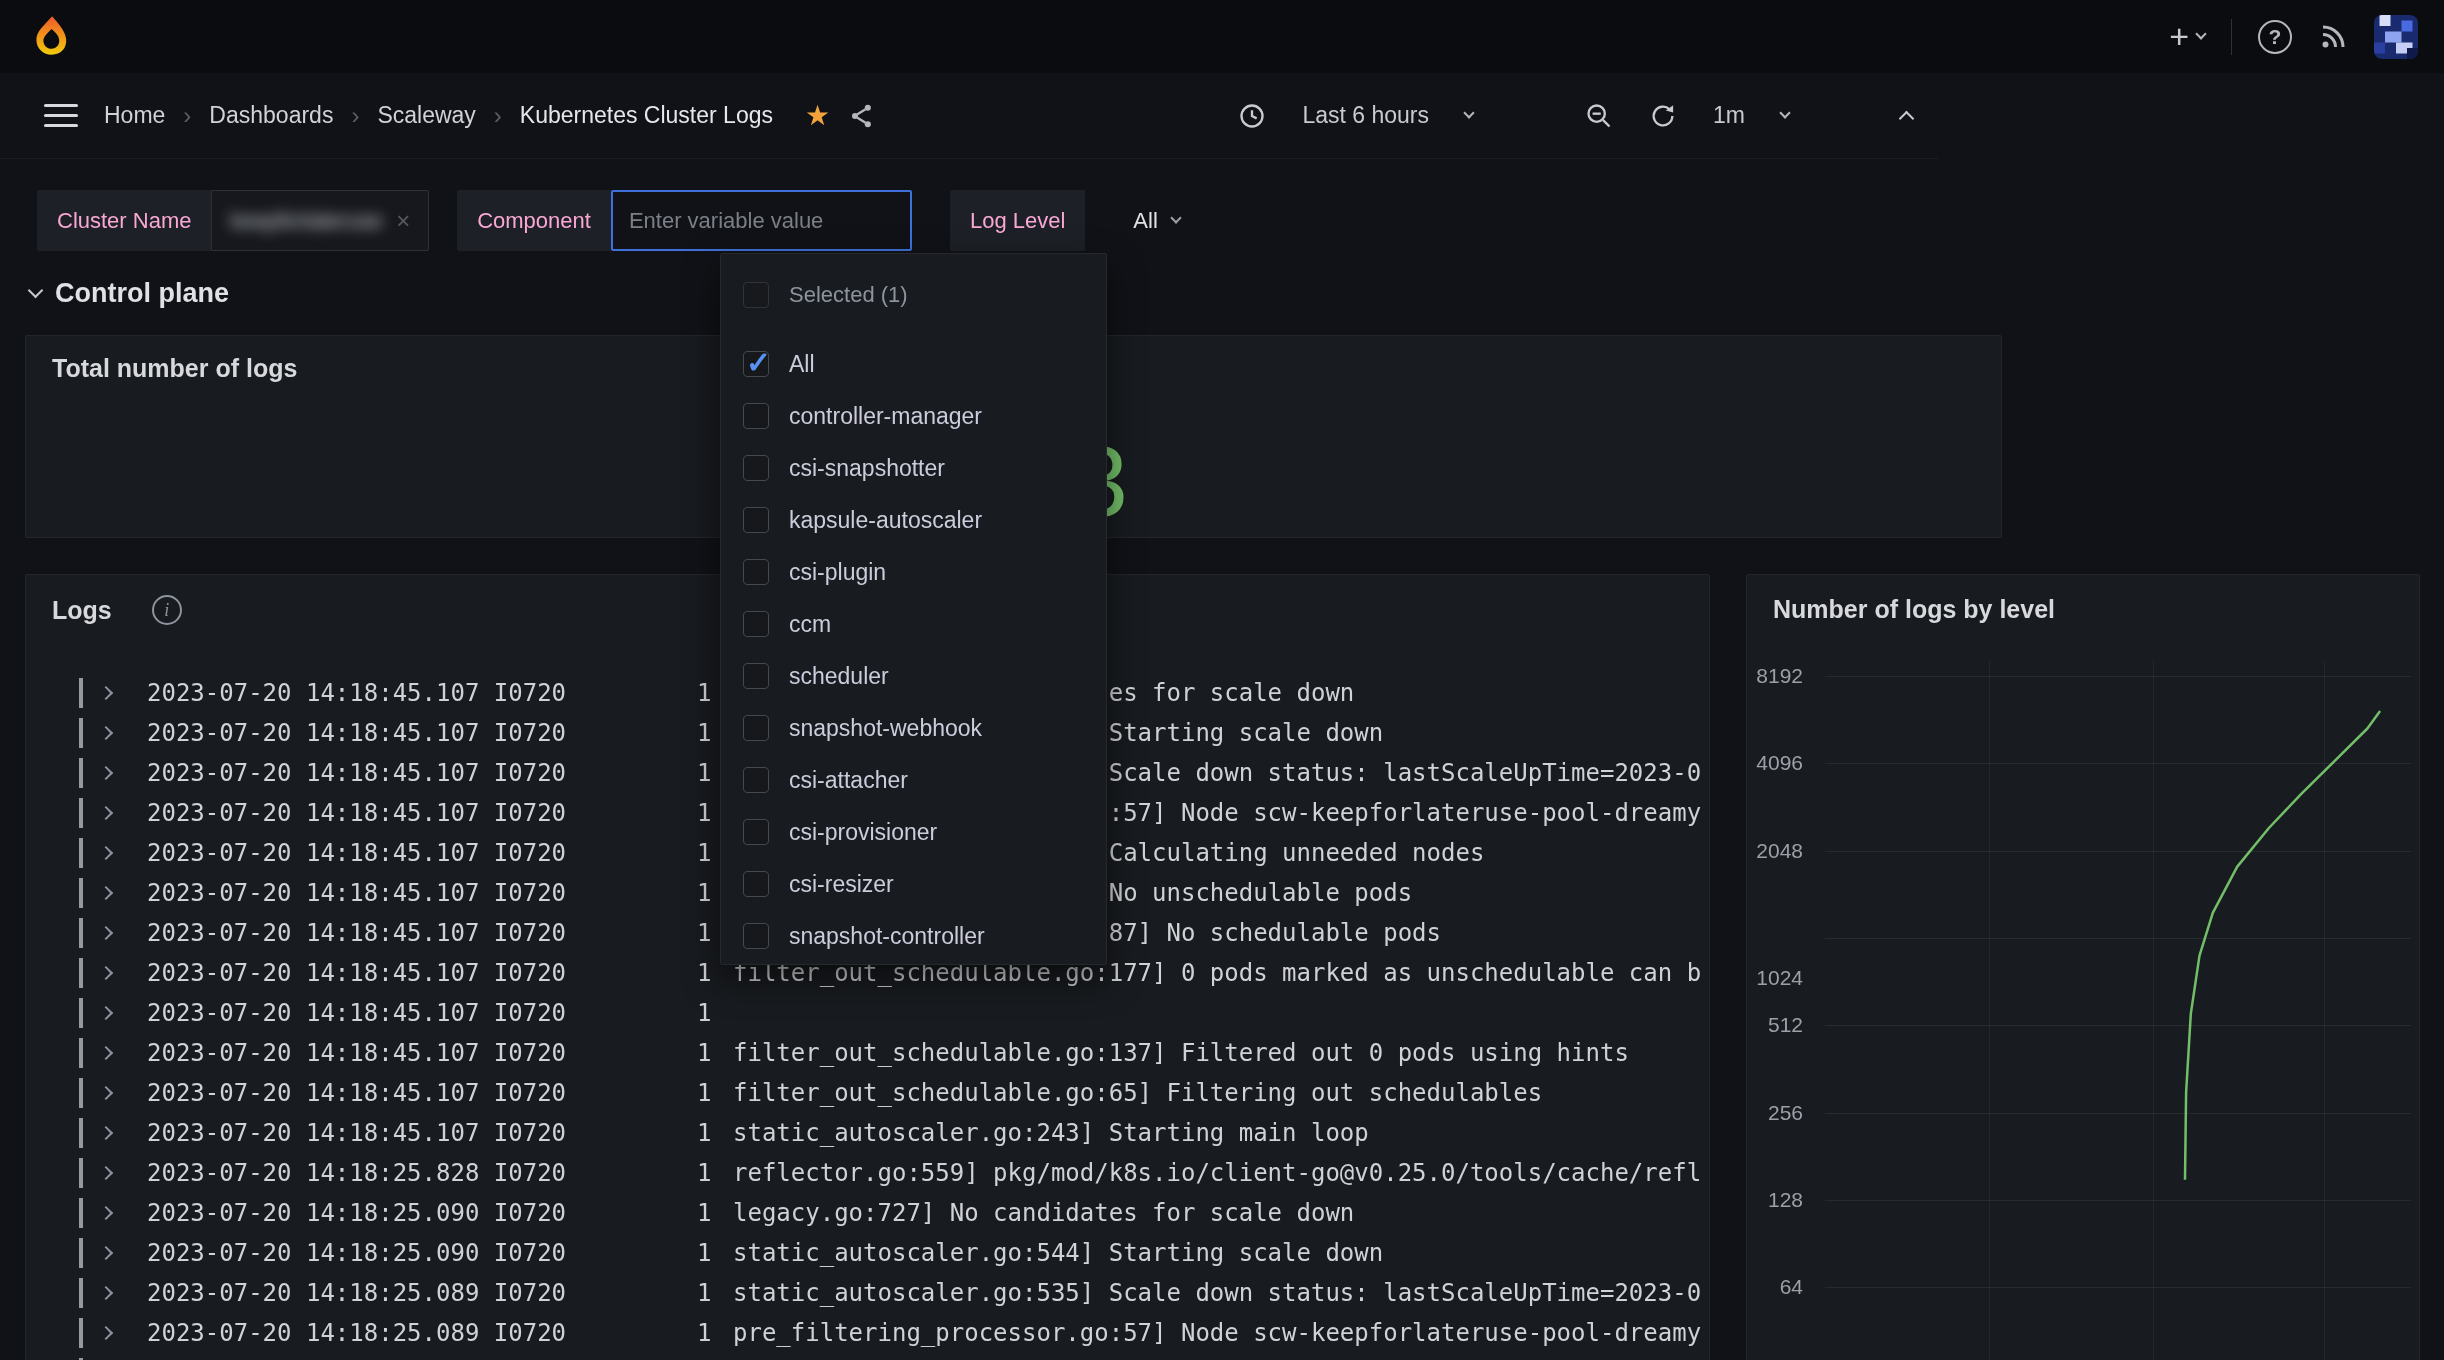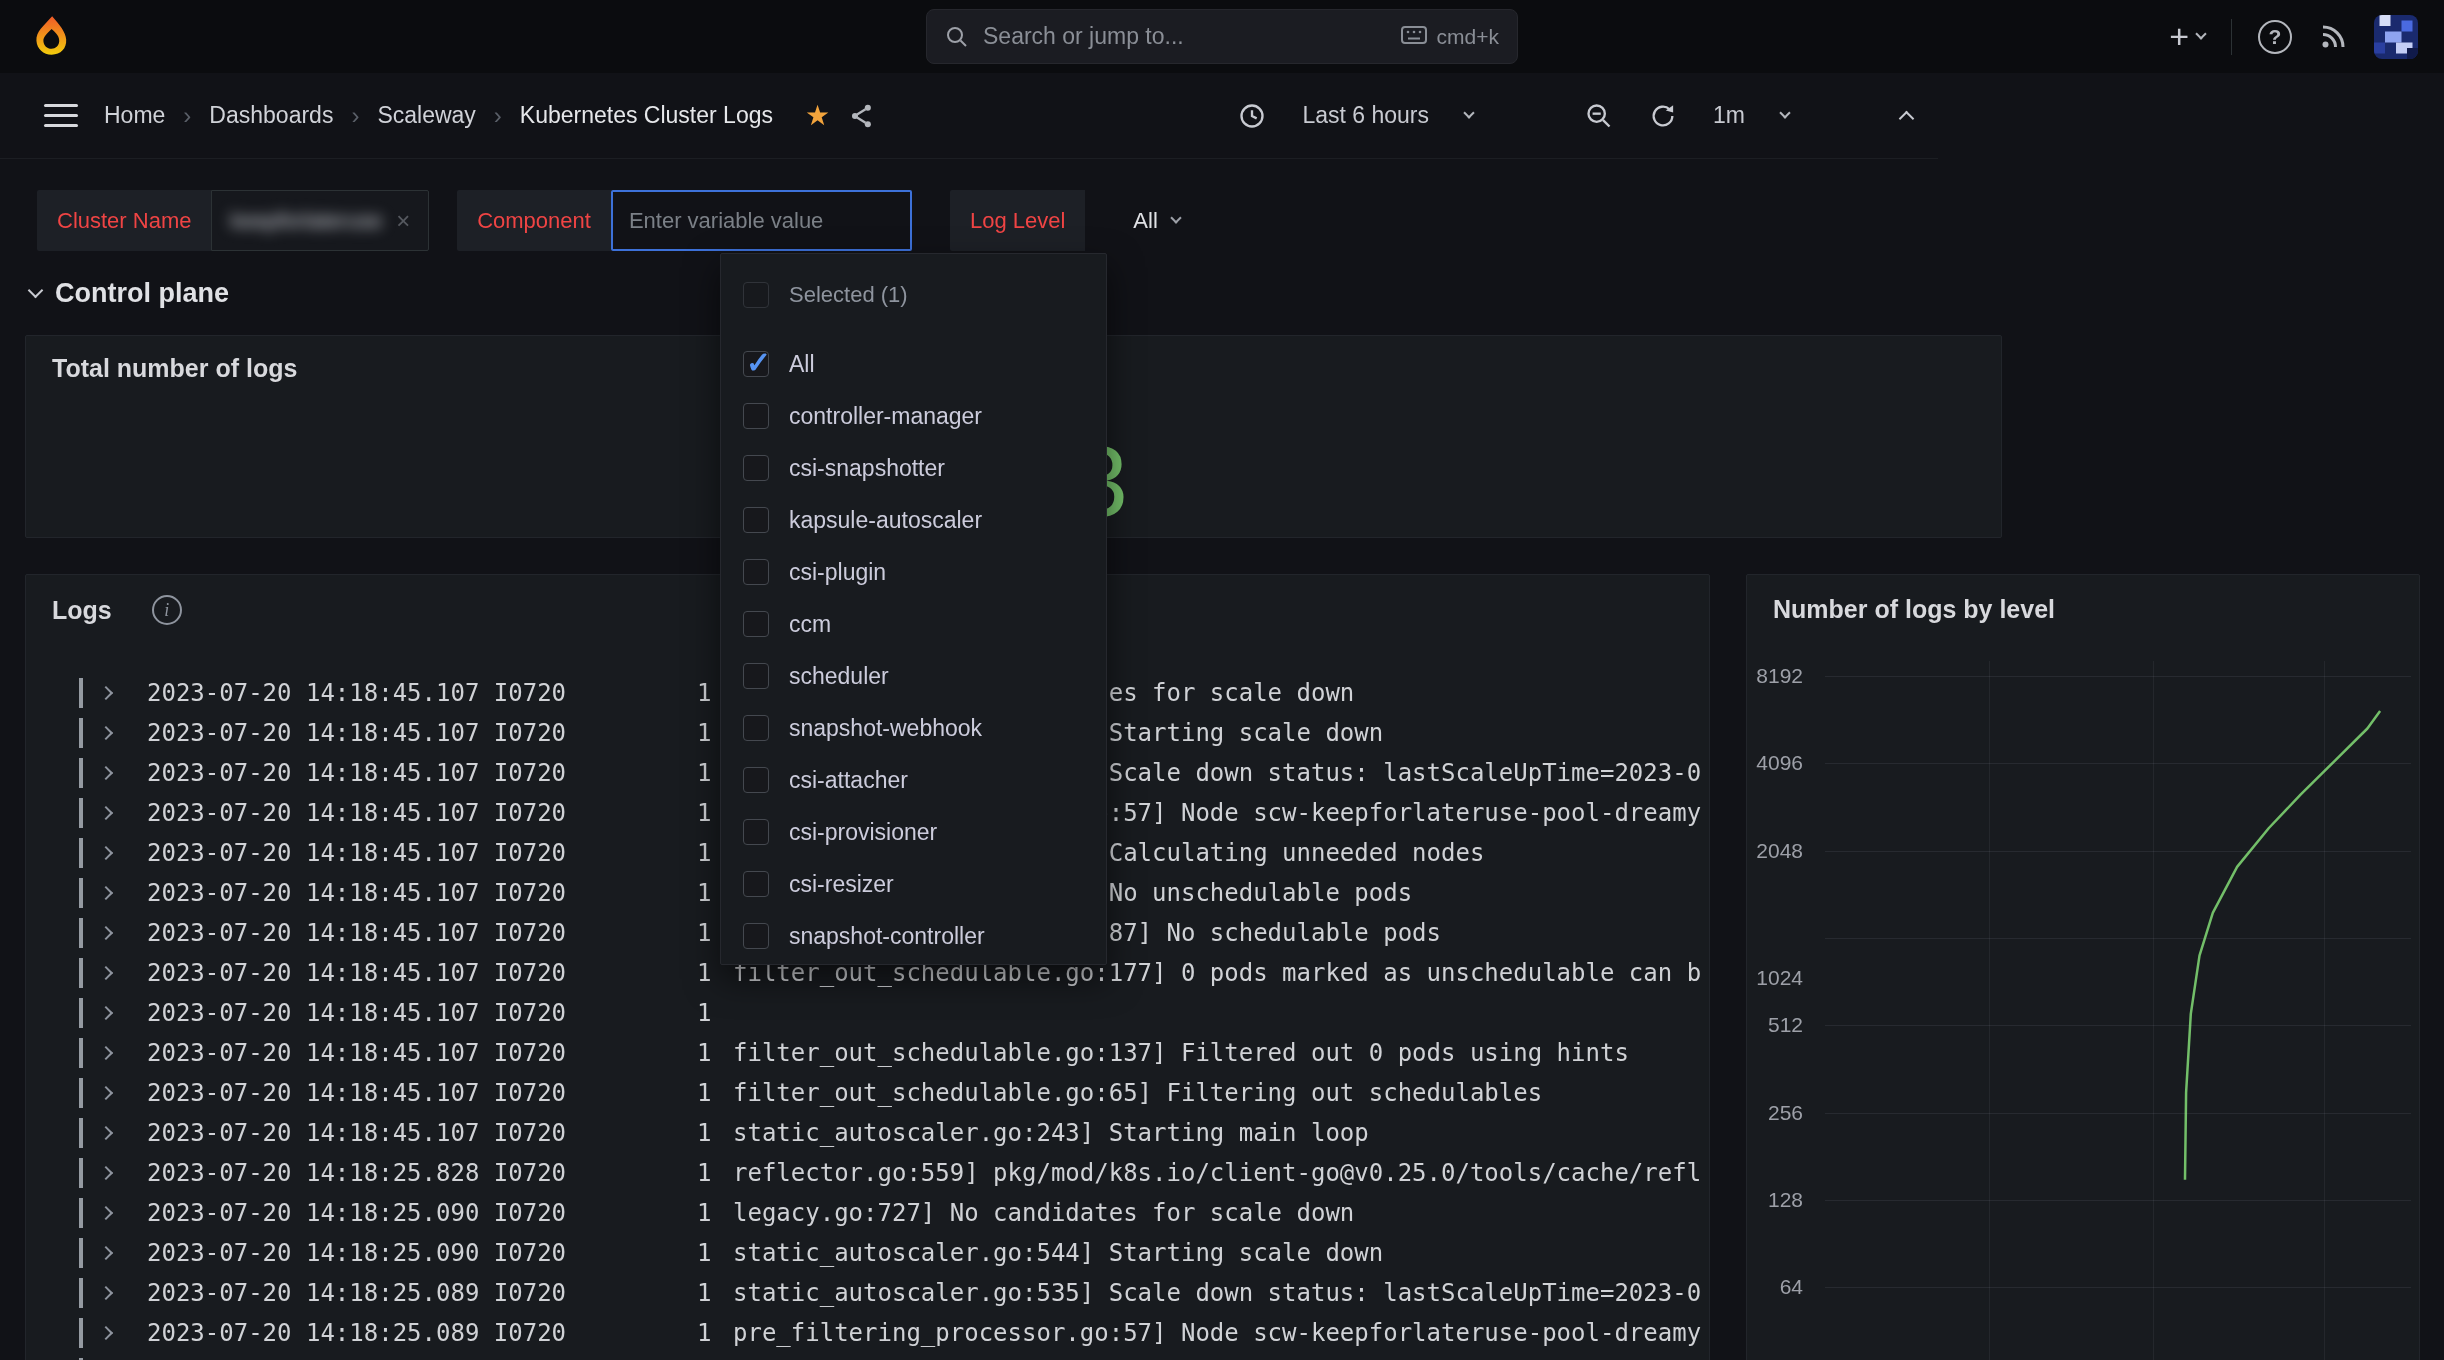--- a/index.html
+++ b/index.html
@@ -35,21 +35,21 @@
   .breadcrumb{position:absolute;left:104px;display:flex;align-items:center;gap:18px;font-size:23px}
   .crumb{color:#d0d2d8;cursor:pointer}
   .crumb.current{color:#e6e7ea}
   .crumb-sep{color:#5a5f68;font-size:24px}
   .star{font-size:28px;margin-left:14px;cursor:pointer}
   .crumb-right{position:absolute;right:26px;display:flex;align-items:center;gap:36px;font-size:23px;color:#c8cad1}
   .gap-lg{width:40px}
 
   
   .filterbar{position:absolute;left:37px;top:190px;display:flex;align-items:stretch;height:61px}
-  .var-label{background:#1d2026;color:#ef4444;font-size:22px;display:flex;align-items:center;
+  .var-label{background:#1d2026;color:#f9a8d4;font-size:22px;display:flex;align-items:center;
     padding:16px 20px;border-radius:2px 0 0 2px;white-space:nowrap}
   .var-value{background:#16181d;border:1px solid #2c3235;display:flex;align-items:center;
     padding:0 18px;gap:14px;color:#d0d2d8;font-size:22px;border-radius:0 2px 2px 0}
   .blurred{filter:blur(7px);color:#cfd2d9}
   .tag-x{color:#8a8e96;opacity:.55;font-size:24px;cursor:pointer}
   .var-input{background:#111217;border:2px solid #3d71d9;border-radius:2px;width:301px;
     padding:0 16px;color:#d0d2d8;font-size:22px;outline:none;font-family:"Liberation Sans",sans-serif}
   .var-input::placeholder{color:#7b8087}
   .sp28{width:28px}.sp38{width:38px}.sp30{width:30px}
 
@@ -113,41 +113,20 @@
       <defs>
           <linearGradient id="flame" x1="0" y1="1" x2="0" y2="0">
         <stop offset="0" stop-color="#f2cc0c"></stop>
             <stop offset="1" stop-color="#f05a28"></stop>
       </linearGradient>
         </defs>
       <path d="M19 1 C12 9 5 14 5.5 22 C6 29 11.5 34 18.5 34 C26.5 34 31.5 28.5 31 21 C30.6 14.5 25.5 8.5 19 1 Z M18.5 12 C22.5 15.5 25.5 18.5 25 23 C24.6 26.5 22 29 18.5 29 C14.5 29 11.8 26.3 11.5 22.5 C11.2 18.5 15 15.5 18.5 12 Z" fill="url(#flame)"></path>
     </svg>
   </div>
 
-  <div class="searchbox">
-    <span class="icon-btn">
-      <svg width="24" height="24" viewBox="0 0 24 24">
-          <circle cx="10" cy="10" r="7" fill="none" stroke="#9da0a8" stroke-width="2"></circle>
-          <line x1="15.5" y1="15.5" x2="21" y2="21" stroke="#9da0a8" stroke-width="2"></line>
-        </svg>
-    </span>
-    <input placeholder="Search or jump to..." style="">
-    <span class="kbd-hint">
-      <span>
-        <svg width="26" height="18" viewBox="0 0 26 18">
-            <rect x="1" y="1" width="24" height="16" rx="3" fill="none" stroke="#8a8e96" stroke-width="2"></rect>
-            <line x1="7" y1="12.5" x2="19" y2="12.5" stroke="#8a8e96" stroke-width="2"></line>
-            <circle cx="7" cy="6" r="1.3" fill="#8a8e96"></circle>
-            <circle cx="13" cy="6" r="1.3" fill="#8a8e96"></circle>
-            <circle cx="19" cy="6" r="1.3" fill="#8a8e96"></circle>
-          </svg>
-      </span>
-      <span>cmd+k</span>
-    </span>
-  </div>
 
   <div class="top-actions">
     <span class="icon-btn" style="gap:8px;font-size:34px;color:#c8cad1">+<span class="chev sm"></span></span>
     <span class="vdiv"></span>
     <span class="icon-btn help-circle">?</span>
     <span class="icon-btn">
       <svg width="30" height="30" viewBox="0 0 24 24">
           <circle cx="6" cy="18" r="2.4" fill="#b4b7bd"></circle>
           <path d="M4 10 a10 10 0 0 1 10 10" fill="none" stroke="#b4b7bd" stroke-width="2.4"></path>
           <path d="M4 4 a16 16 0 0 1 16 16" fill="none" stroke="#b4b7bd" stroke-width="2.4"></path>

